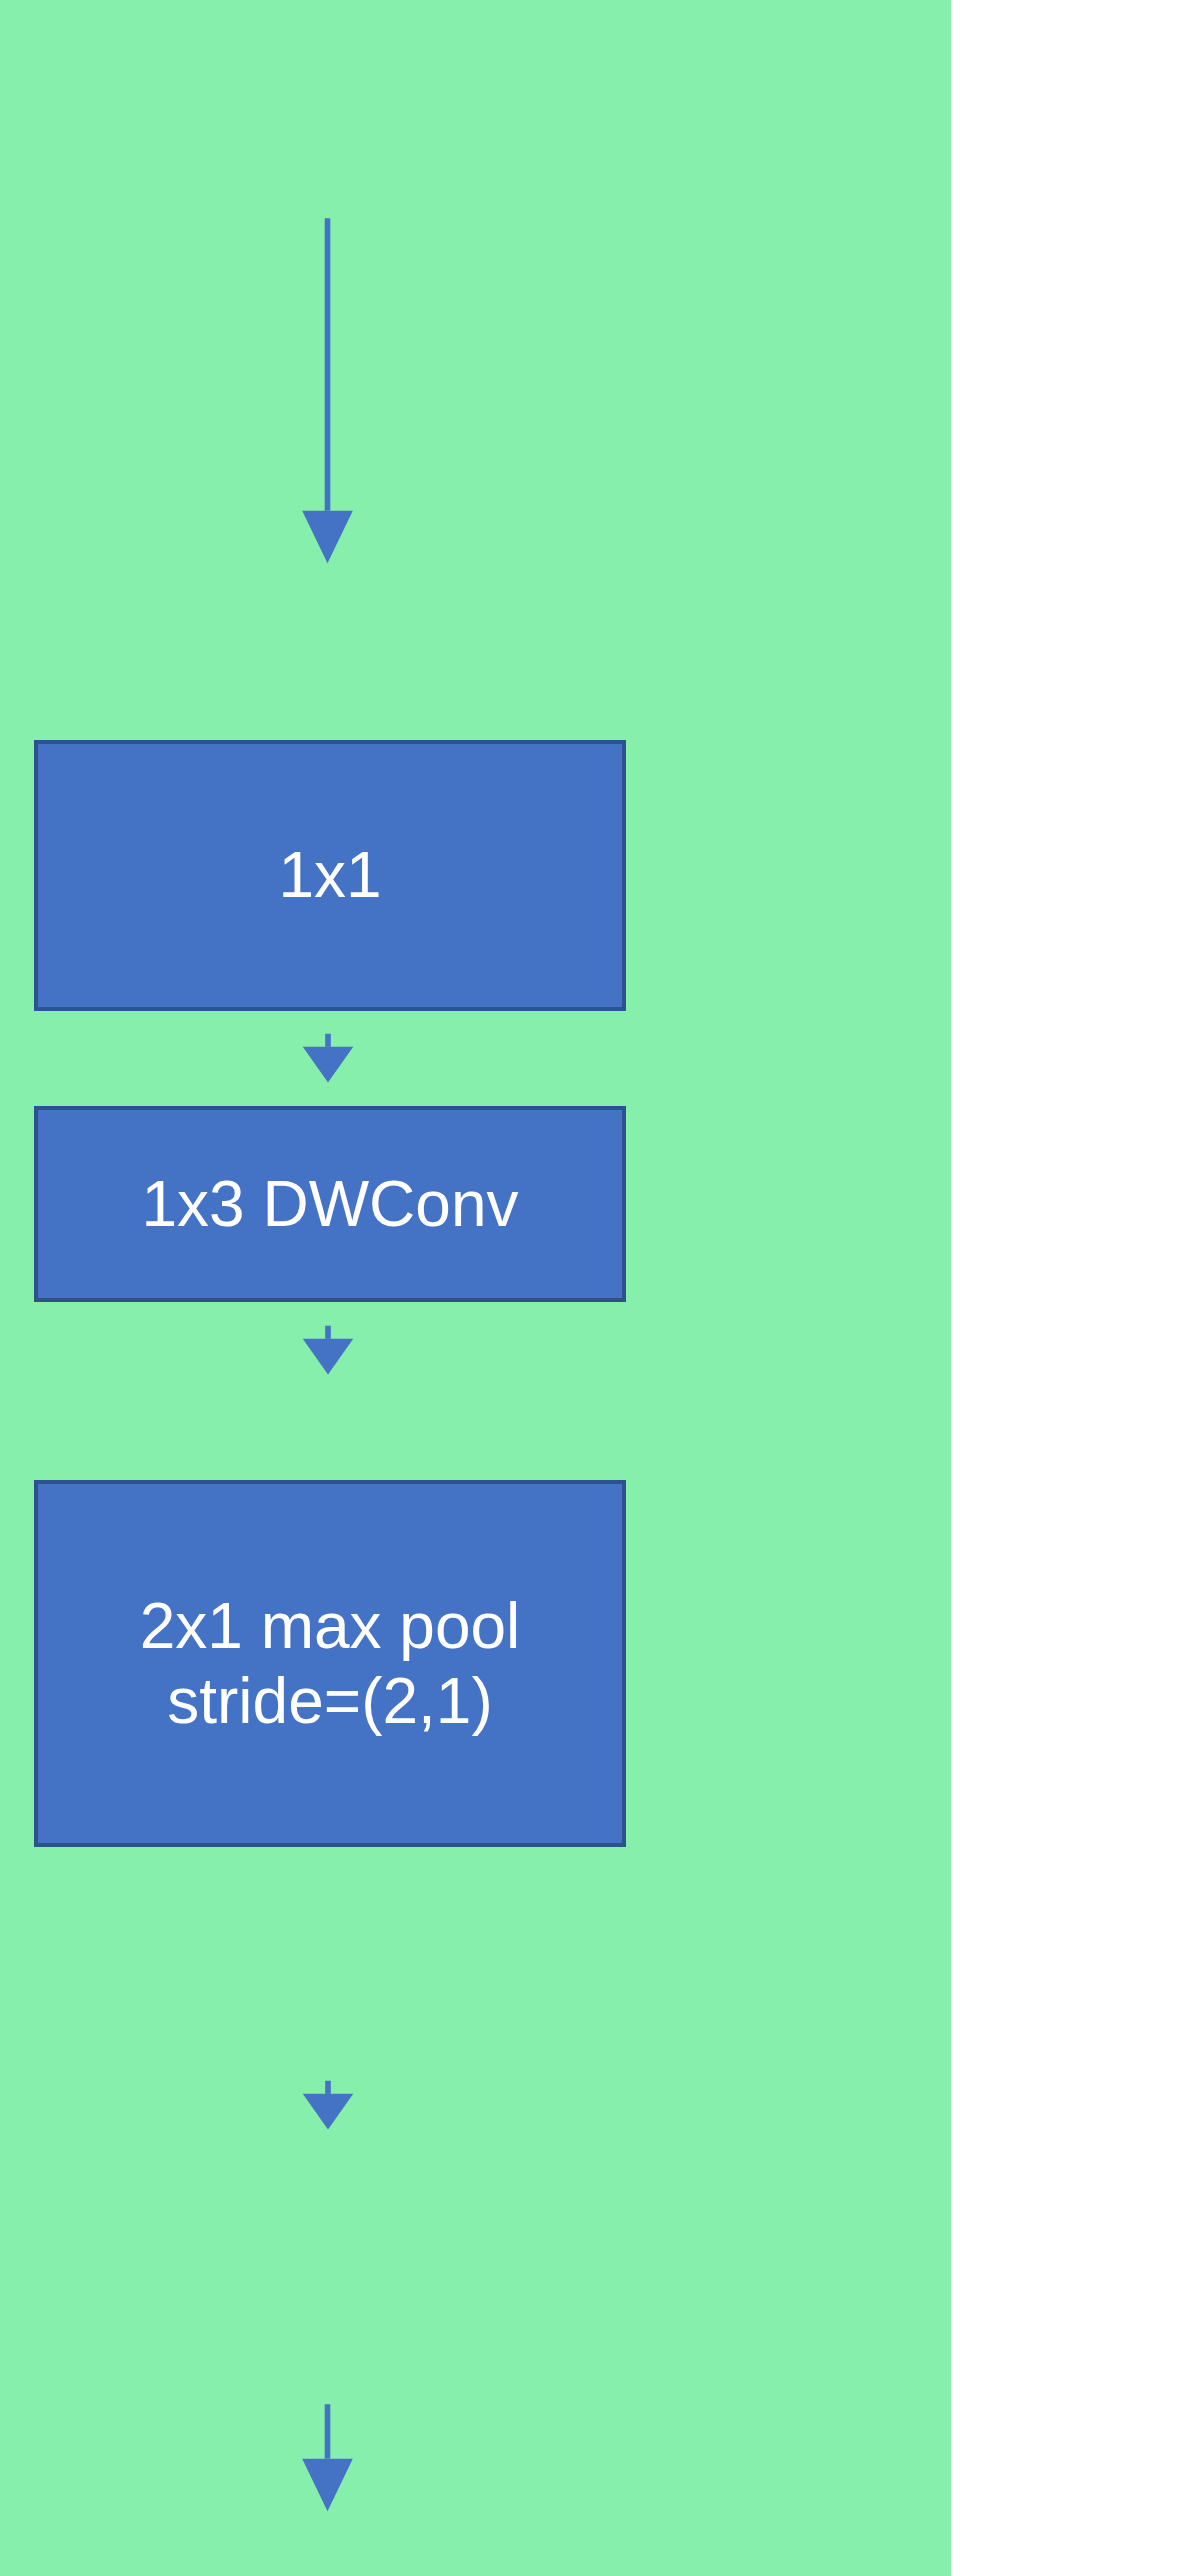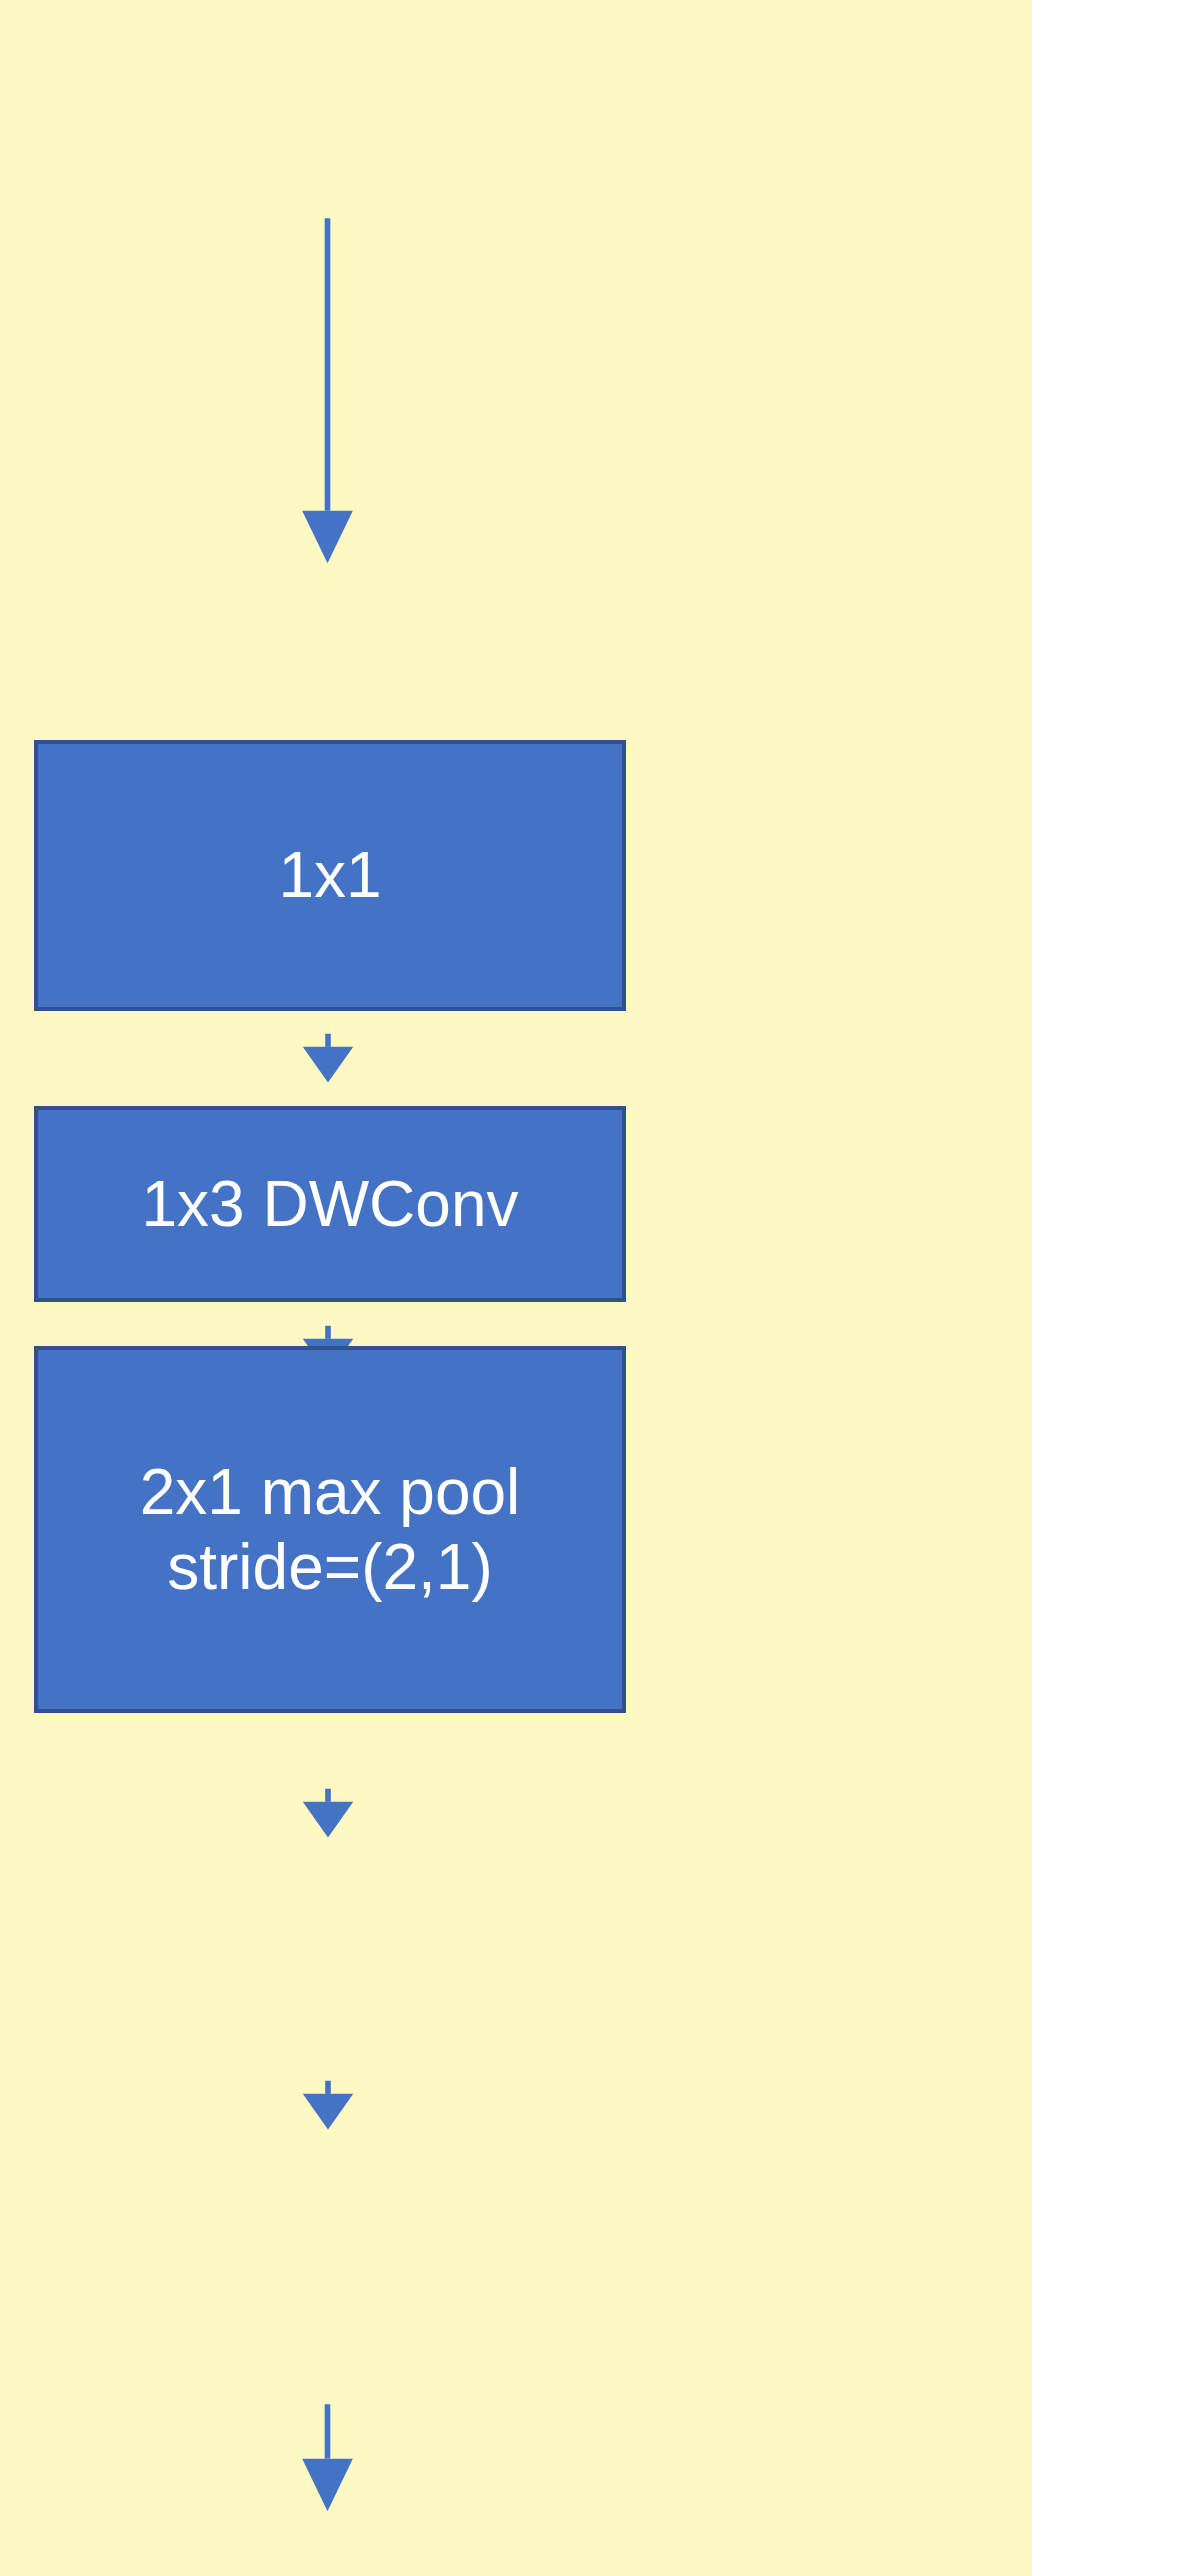--- a/index.html
+++ b/index.html
@@ -5,23 +5,23 @@
   html, body {
     margin: 0;
     padding: 0;
     background: #ffffff;
   }
   body {
     font-family: "Liberation Sans", sans-serif;
   }
   #diagram {
     position: relative;
-    width: 1032px;
+    width: 951px;
     height: 2576px;
-    background: #fef9c3;
+    background: #86efac;
     overflow: hidden;
   }
 
   
   .connector {
     position: absolute;
     display: block;
   }
 
   
@@ -67,21 +67,21 @@
 
   <div class="node" style="left: 34px; top: 1106px; width: 592px; height: 196px;">
     <span class="node-label" style="font-size: 64px;">1x3 DWConv</span>
   </div>
 
   <svg class="connector" style="left: 299px; top: 1299px; width: 58px; height: 104px;" viewBox="0 0 62 54" xmlns="http://www.w3.org/2000/svg">
     <line x1="31" y1="0" x2="31" y2="14" stroke="#4472C4" stroke-width="6"></line>
     <polygon points="4,14 58,14 31,52" fill="#4472C4"></polygon>
   </svg>
 
-  <div class="node" style="left: 34px; top: 1346px; width: 592px; height: 367px;">
+  <div class="node" style="left: 34px; top: 1480px; width: 592px; height: 367px;">
     <span class="node-label" style="font-size: 64px;">2x1 max pool
 stride=(2,1)</span>
   </div>
 
   <svg class="connector" style="left: 299px; top: 1762px; width: 58px; height: 104px;" viewBox="0 0 62 54" xmlns="http://www.w3.org/2000/svg">
     <line x1="31" y1="0" x2="31" y2="14" stroke="#4472C4" stroke-width="6"></line>
     <polygon points="4,14 58,14 31,52" fill="#4472C4"></polygon>
   </svg>
 
 

